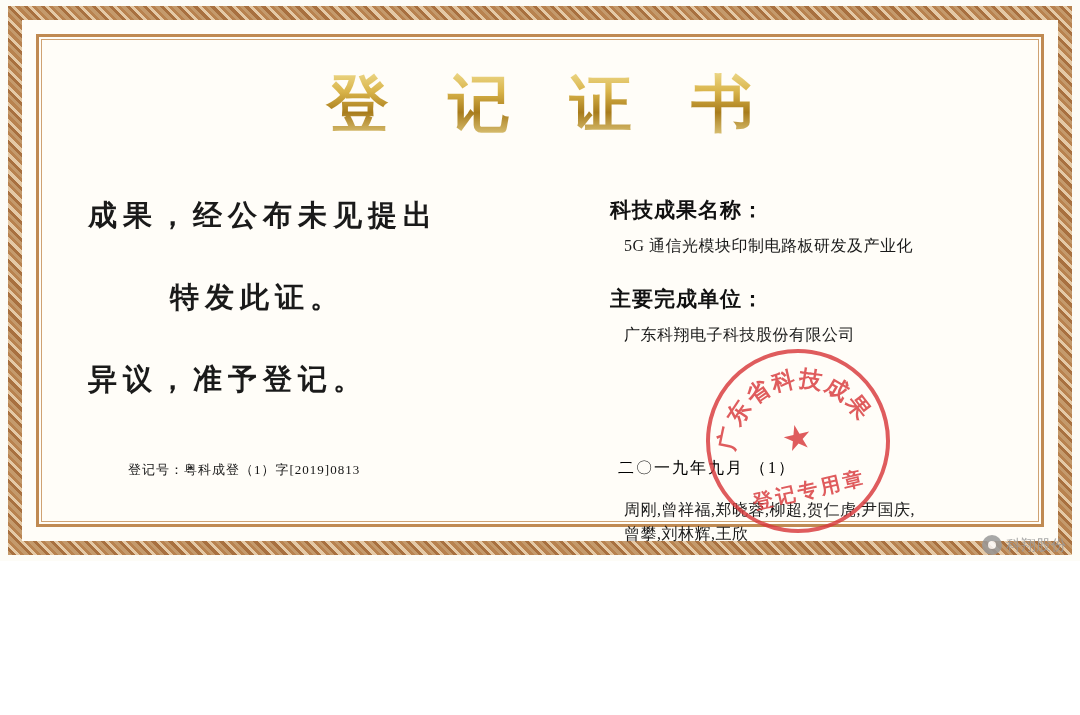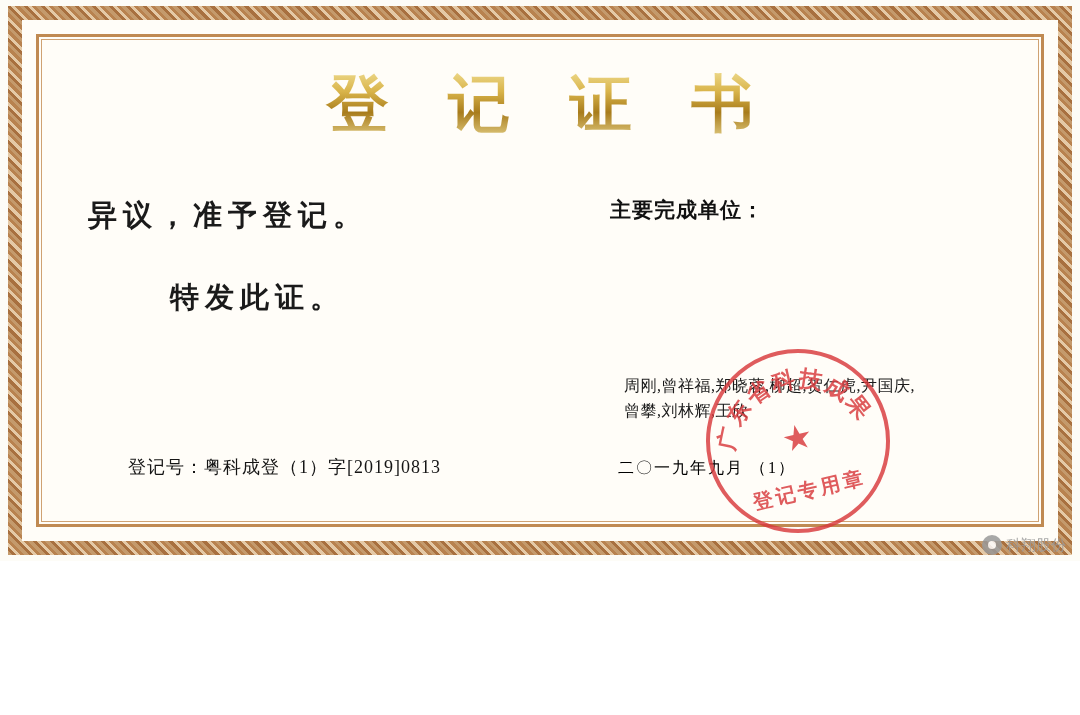--- a/index.html
+++ b/index.html
@@ -140,21 +140,21 @@
   .field.persons .field-value {
     padding-left: 14px;
     width: 300px;
   }
 
   
   .reg-no {
     position: absolute;
     left: 128px;
     bottom: 82px;
-    font-size: 18px;
+    font-size: 13px;
     color: #151515;
     letter-spacing: 1px;
   }
   .issue-date {
     position: absolute;
     left: 618px;
     bottom: 82px;
     font-size: 16px;
     color: #000000;
     letter-spacing: 2px;
@@ -241,27 +241,33 @@
 <div class="certificate">
 
   <div class="frame-outer"></div>
   <div class="frame-gap"></div>
   <div class="frame-inner"></div>
   <div class="frame-inner2"></div>
 
   <div class="title">登 记 证 书</div>
 
   <div class="left-col">
+    <div class="stmt-line">成果，经公布未见提出</div>
+    <div class="stmt-line indent2">特发此证。</div>
     <div class="stmt-line">异议，准予登记。</div>
-    <div class="stmt-line indent2">特发此证。</div>
   </div>
 
   <div class="right-col">
     <div class="field">
+      <div class="field-label">科技成果名称：</div>
+      <div class="field-value">5G 通信光模块印制电路板研发及产业化</div>
+    </div>
+    <div class="field">
       <div class="field-label">主要完成单位：</div>
+      <div class="field-value">广东科翔电子科技股份有限公司</div>
     </div>
     <div class="field persons">
       <div class="field-value">周刚,曾祥福,郑晓蓉,柳超,贺仁虎,尹国庆,曾攀,刘林辉,王欣</div>
     </div>
   </div>
 
   <div class="reg-no">
     <span>登记号：</span><span>粤科成登（1）字[2019]0813</span>
   </div>
 

